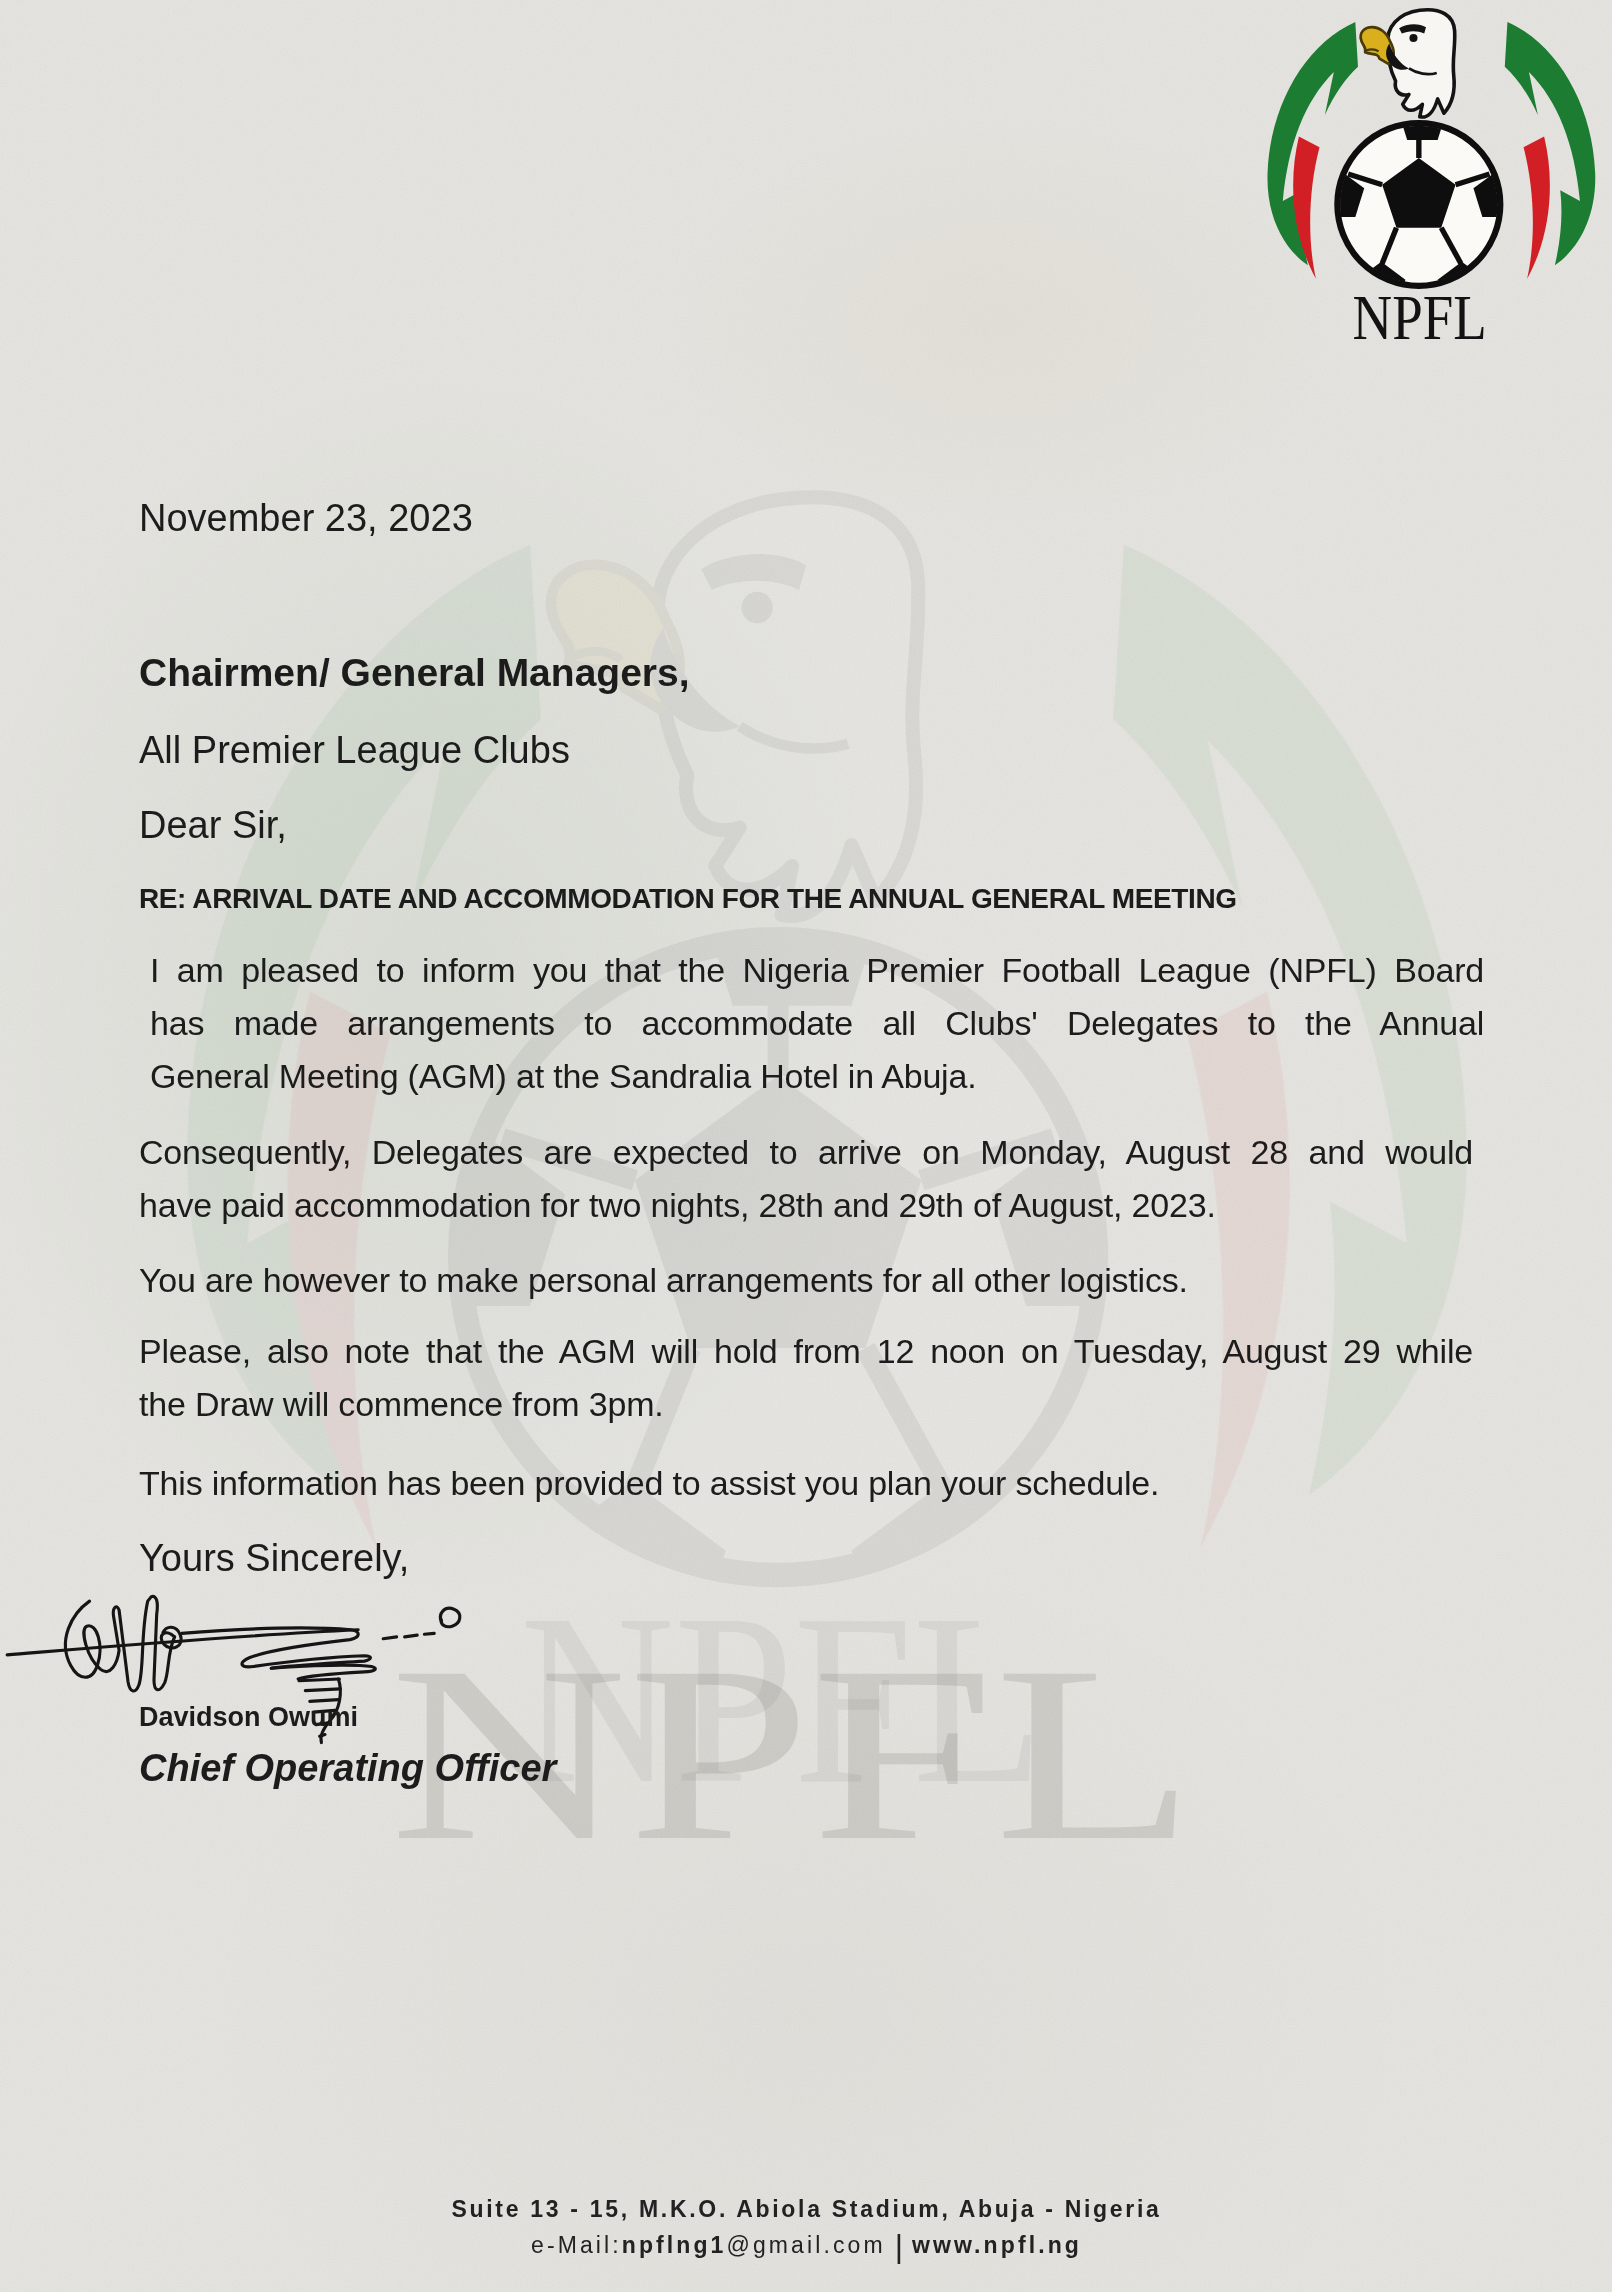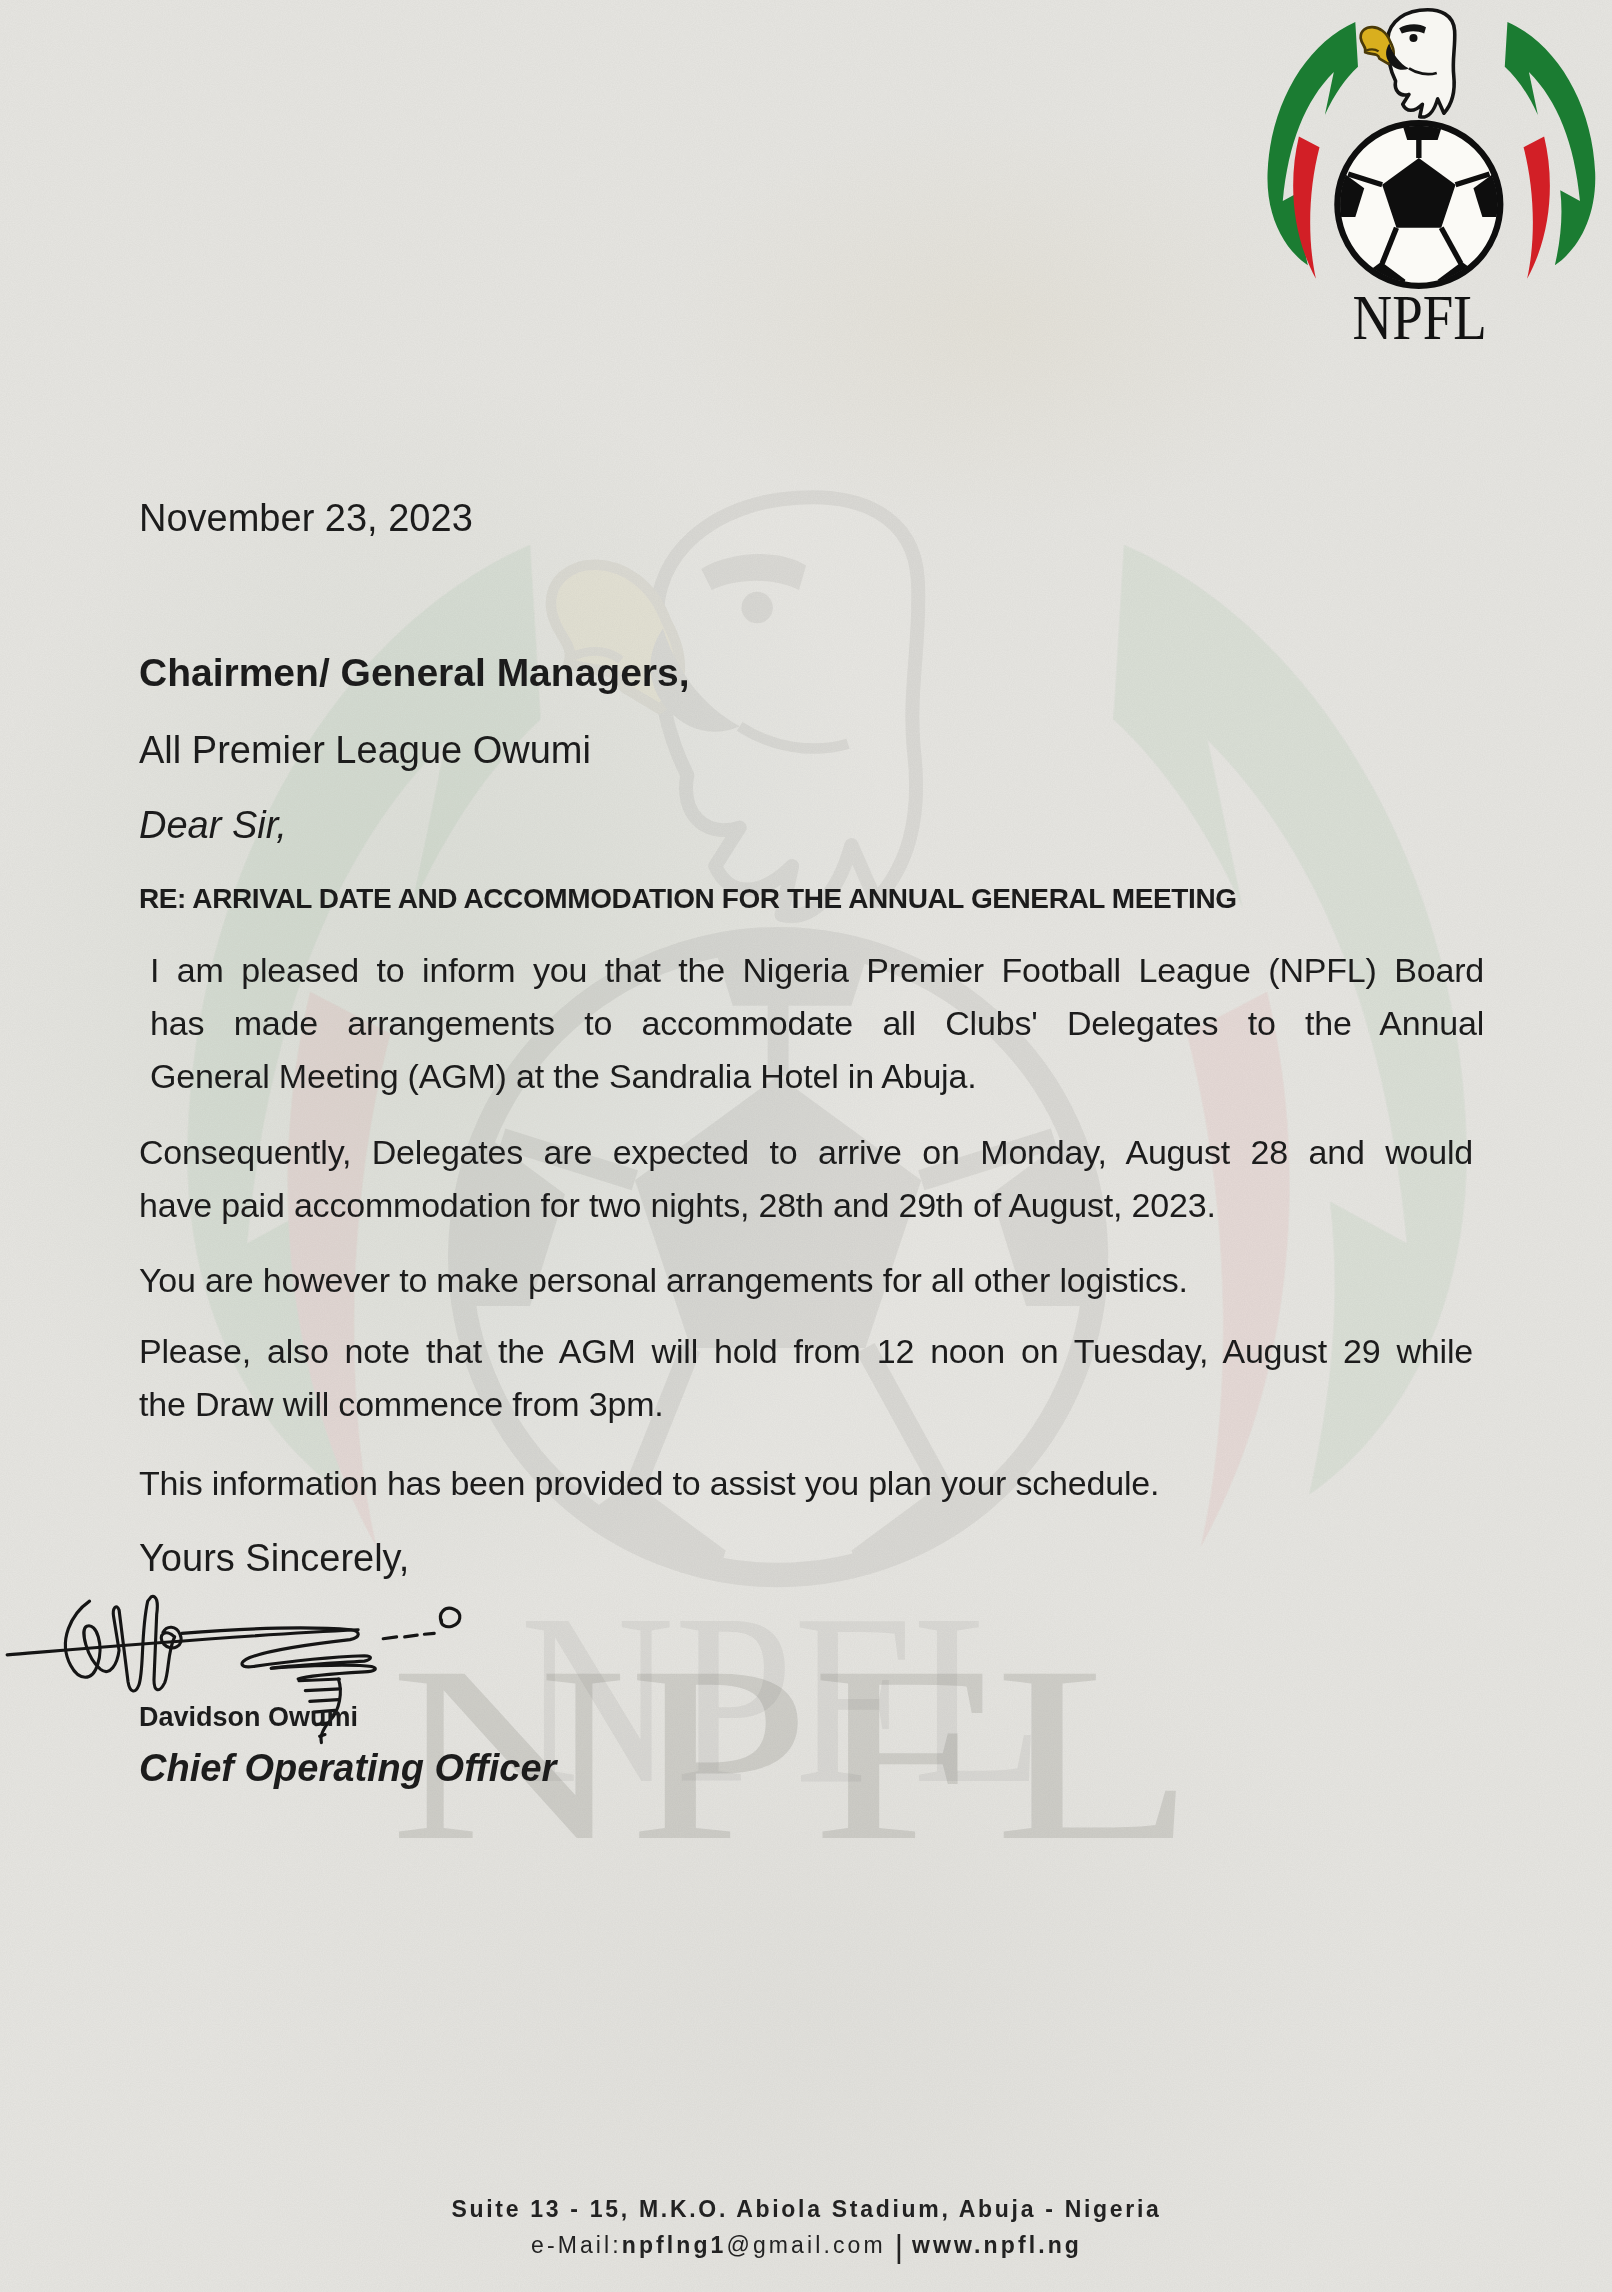--- a/index.html
+++ b/index.html
@@ -106,22 +106,22 @@
 
   <svg class="abs" style="left:1247px;top:3.6px;" width="358" height="358" viewBox="0 0 400 400">
     <use href="#crest" width="400" height="400"></use>
   </svg>
 
   <div class="content">
 
     <div class="abs t42" style="left:139px;top:495px;">November 23, 2023</div>
 
     <div class="abs recipient" style="left:139px;top:649px;">Chairmen/ General Managers,</div>
-    <div class="abs t42" style="left:139px;top:727px;">All Premier League Owumi</div>
-    <div class="abs t42" style="left:139px;top:802px;font-style:italic;">Dear Sir,</div>
+    <div class="abs t42" style="left:139px;top:727px;">All Premier League Clubs</div>
+    <div class="abs t42" style="left:139px;top:802px;">Dear Sir,</div>
 
     <div class="abs subject" style="left:139px;top:878px;">RE: ARRIVAL DATE AND ACCOMMODATION FOR THE ANNUAL GENERAL MEETING</div>
 
     <div class="abs para" style="left:142px;top:944px;margin-left:8px;">
       <div class="ln jl">I am pleased to inform you that the Nigeria Premier Football League (NPFL) Board</div>
       <div class="ln jl">has made arrangements to accommodate all Clubs' Delegates to the Annual</div>
       <div class="ln">General Meeting (AGM) at the Sandralia Hotel in Abuja.</div>
     </div>
 
     <div class="abs para" style="left:139px;top:1126px;">

